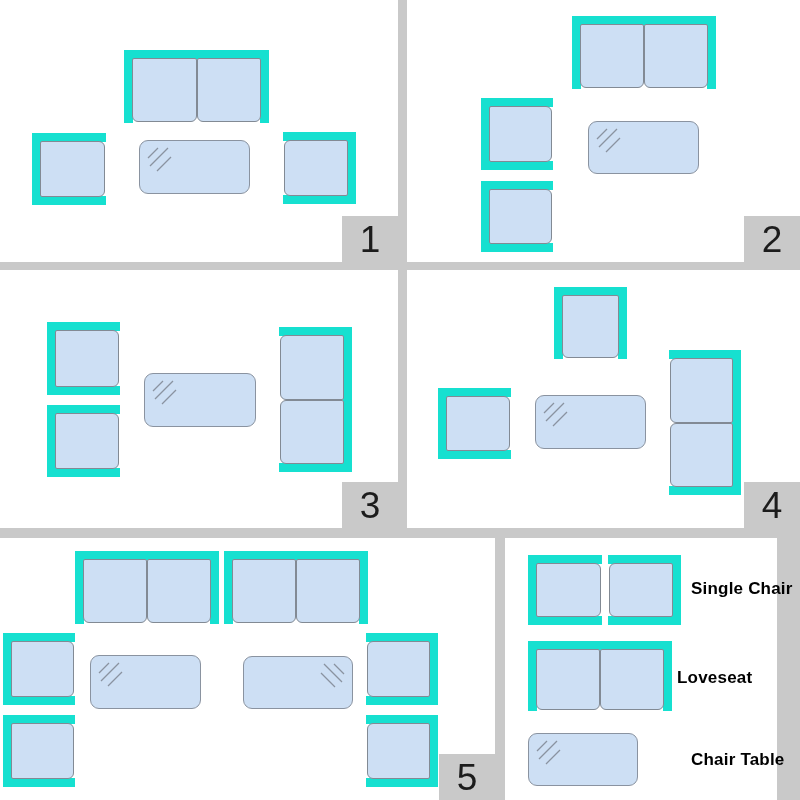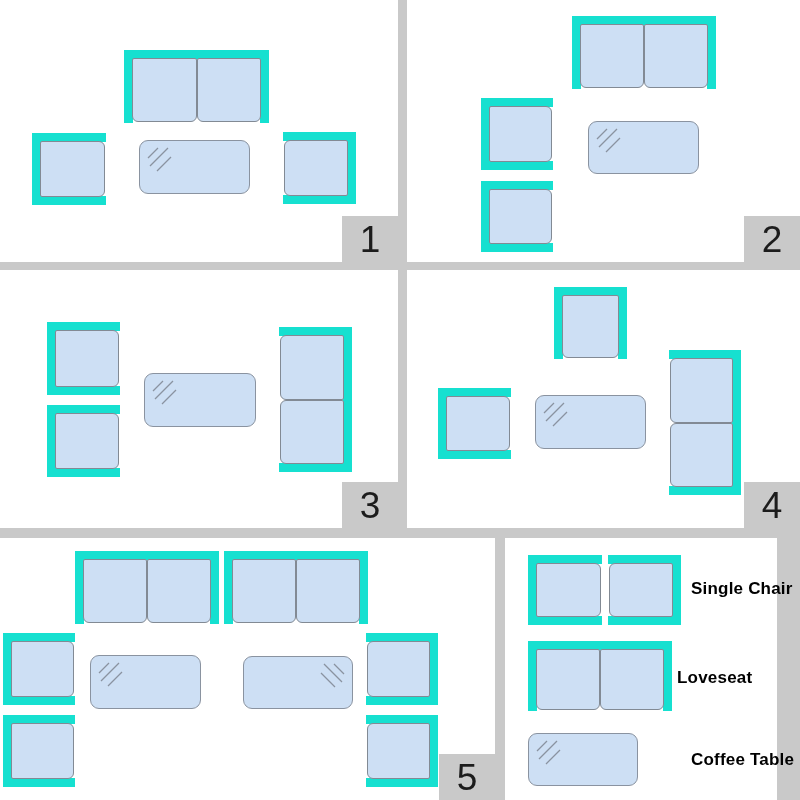--- a/index.html
+++ b/index.html
@@ -263,16 +263,16 @@
           <div class="cushion c-ls-down-b"></div>
         </div>
         <div class="table" style="left: 23px; top: 195px; width: 110px; height: 53px;">
           <svg width="30" height="30" viewBox="0 0 30 30" class="shine tl">
             <path d="M3 13 L13 3 M5 21 L23 3 M12 26 L26 12" stroke="#8a93a0" stroke-width="1.3" fill="none"></path>
           </svg>
         </div>
       </div>
     <div class="legend-label" style="left: 186px; top: 41px;">Single Chair</div>
     <div class="legend-label" style="left: 172px; top: 130px;">Loveseat</div>
-    <div class="legend-label" style="left: 186px; top: 212px;">Coffee Table</div>
+    <div class="legend-label" style="left: 186px; top: 212px;">Chair Table</div>
   </section>
 
 </div>
 
 </body></html>

